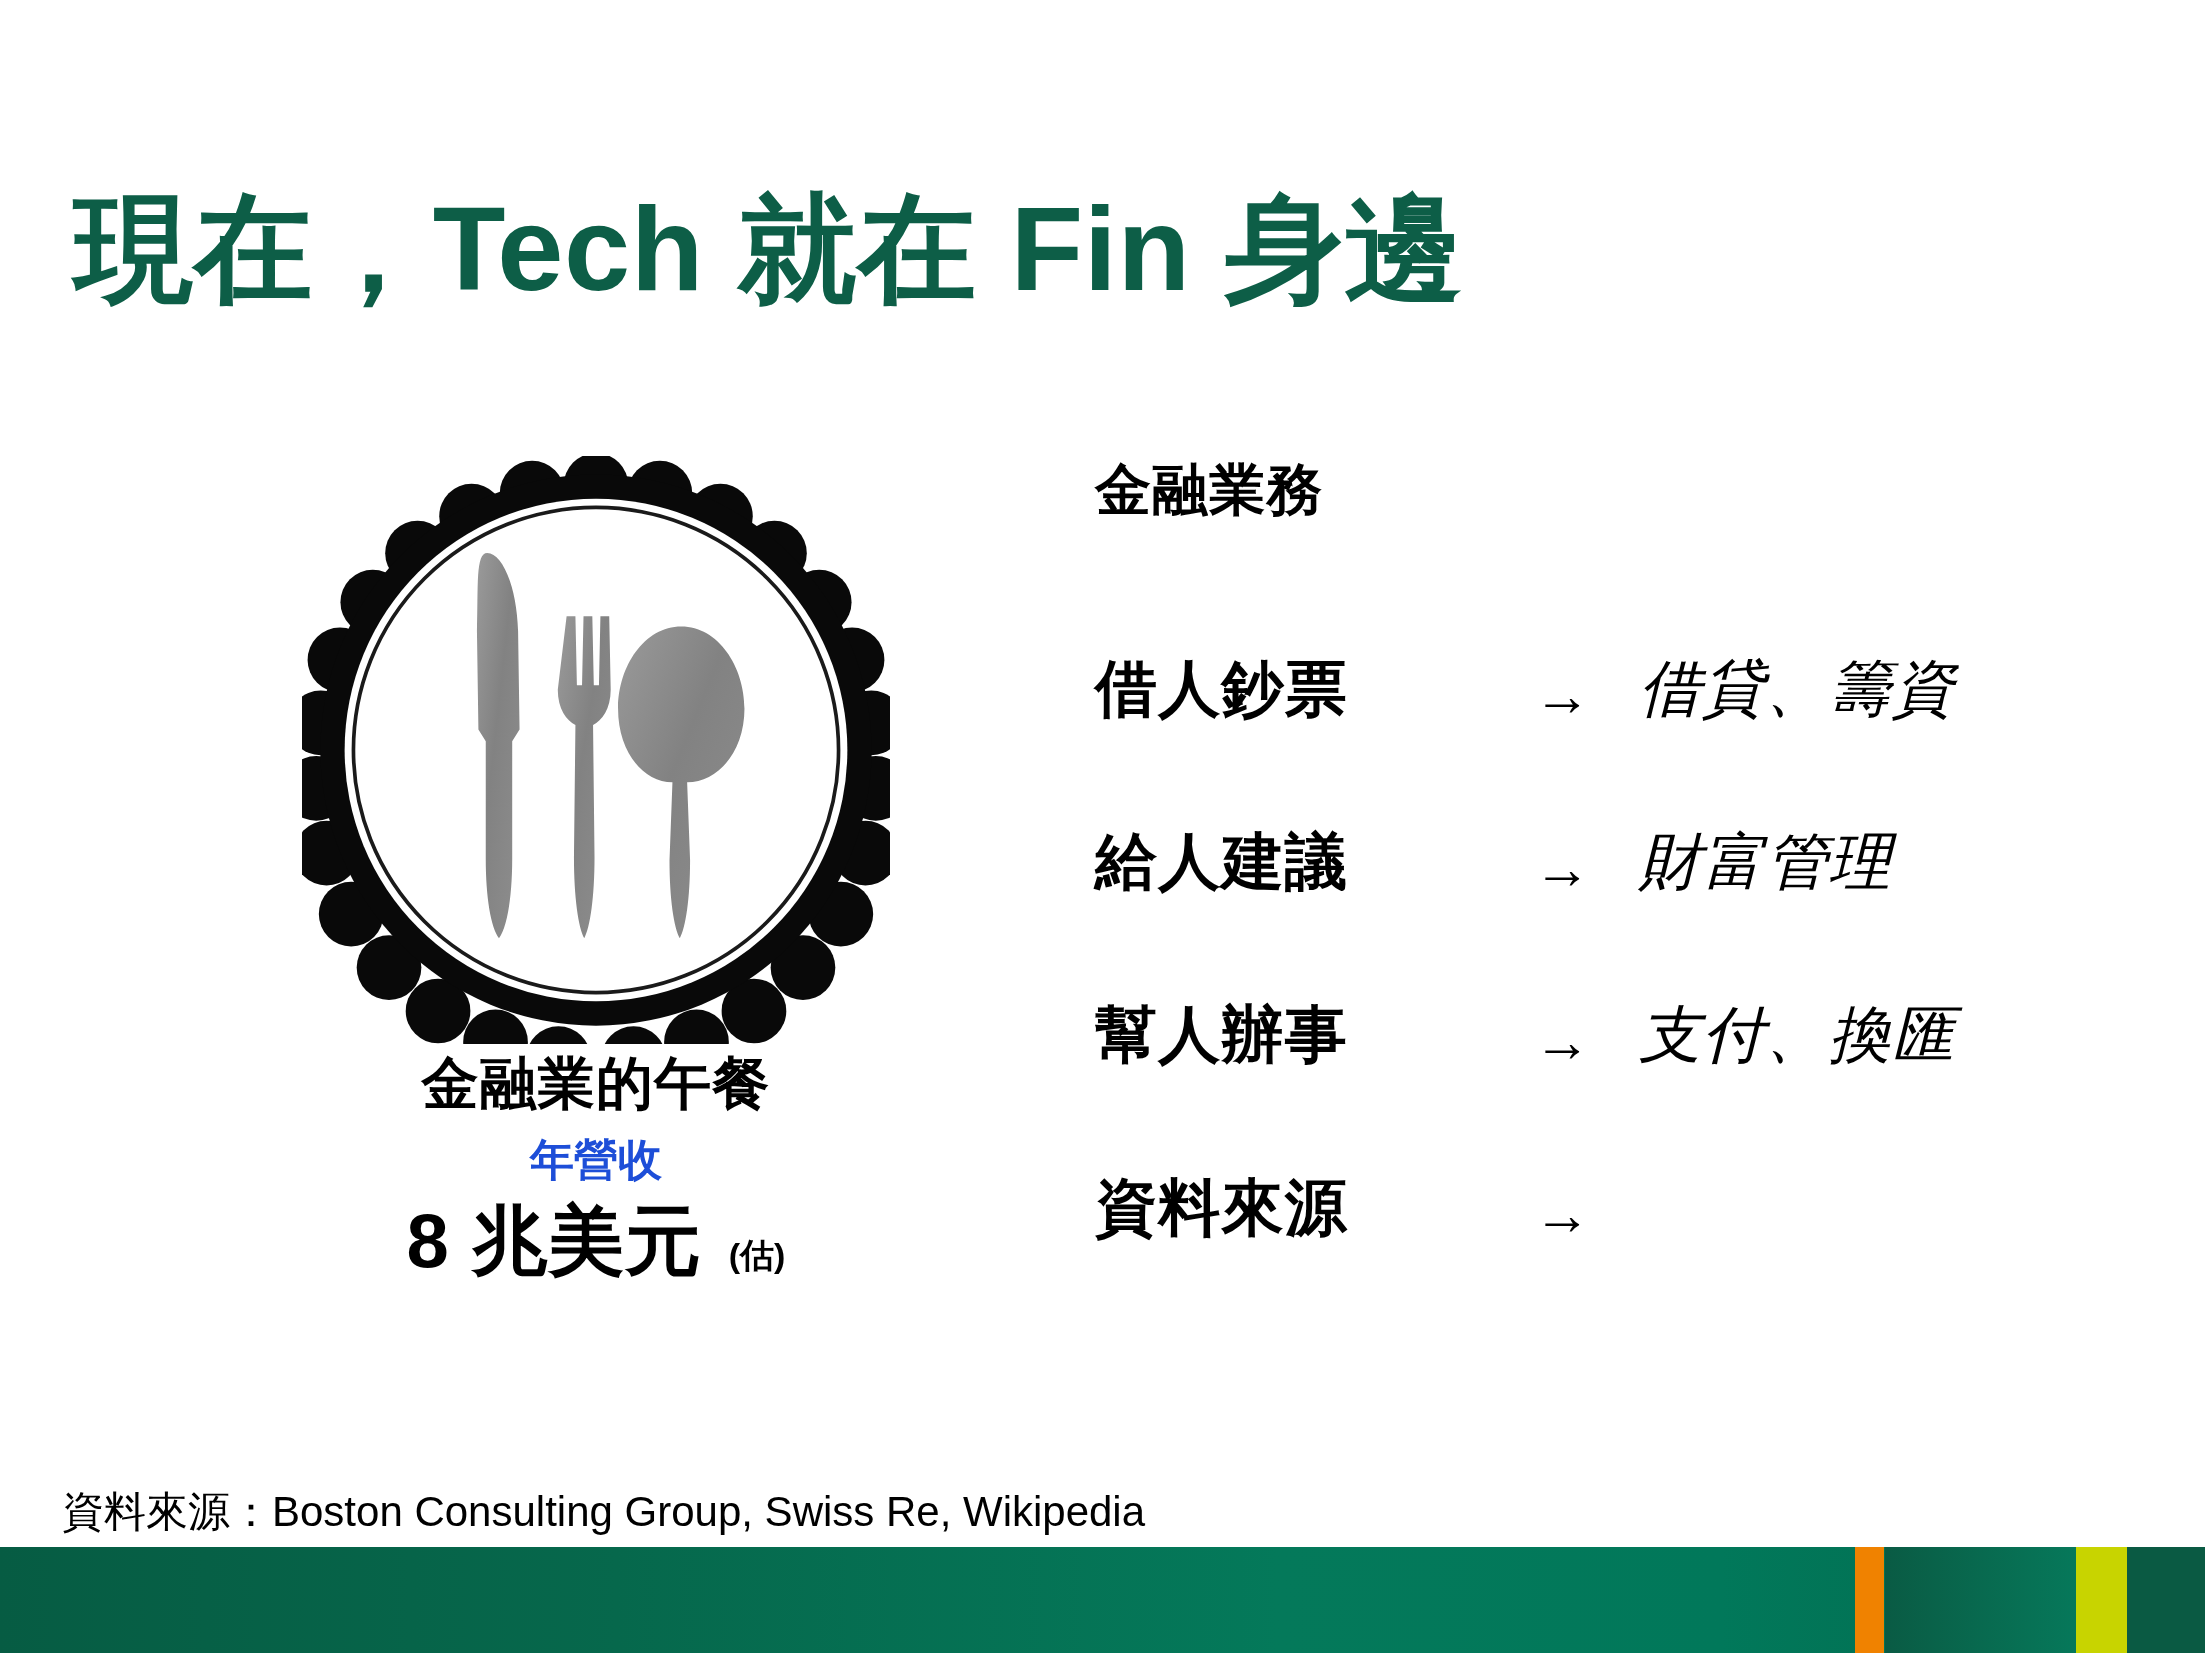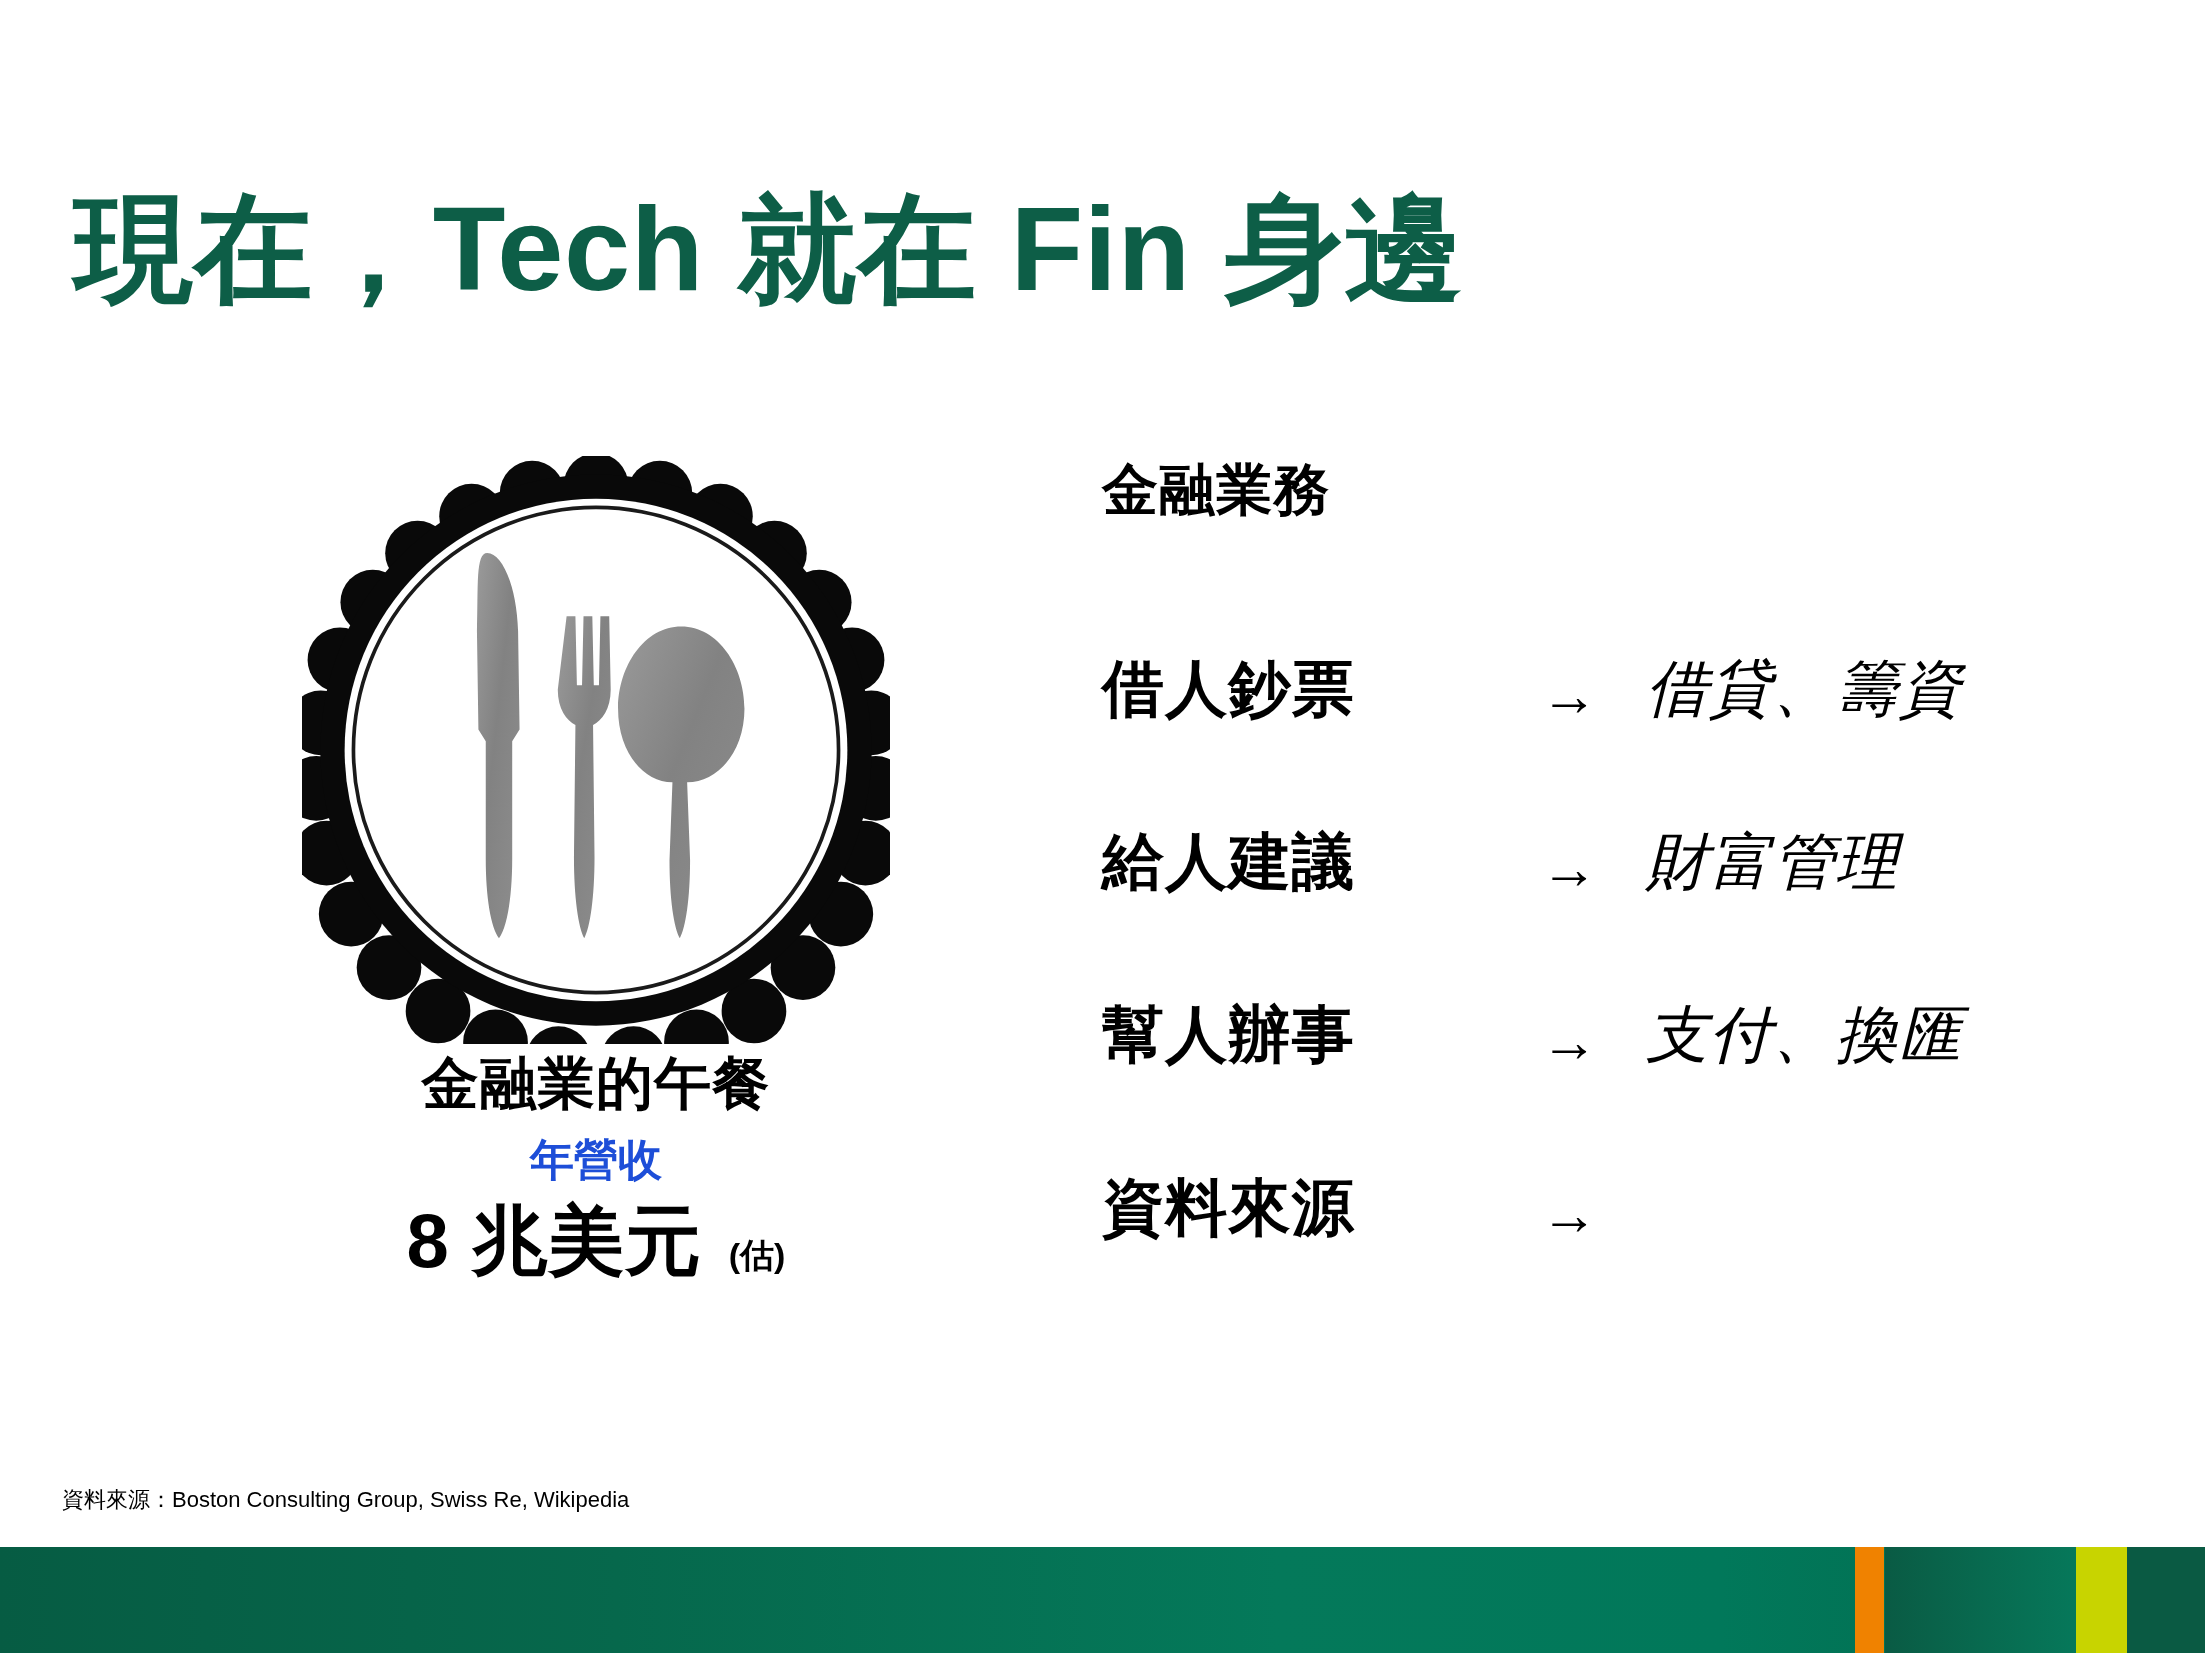--- a/index.html
+++ b/index.html
@@ -85,21 +85,20 @@
     color: #000;
     line-height: 1;
   }
 
   
   .right-block {
     position: absolute;
     left: 1095px;
     top: 456px;
     width: 1044px;
-    margin-left: 7px;
   }
   .services-heading {
     font-size: 56px;
     font-weight: bold;
     line-height: 1.2;
     color: #000;
     letter-spacing: 0.02em;
     margin: 0 0 28px 0;
   }
   .service-row {
@@ -133,21 +132,21 @@
     letter-spacing: 0.02em;
     white-space: nowrap;
     font-style: italic;
   }
 
   
   .source-note {
     position: absolute;
     left: 62px;
     top: 1486px;
-    font-size: 22px;
+    font-size: 42px;
     font-weight: normal;
     line-height: 1.25;
     color: #000;
     white-space: nowrap;
   }
 
   
   .footer-bar {
     position: absolute;
     left: 0;

